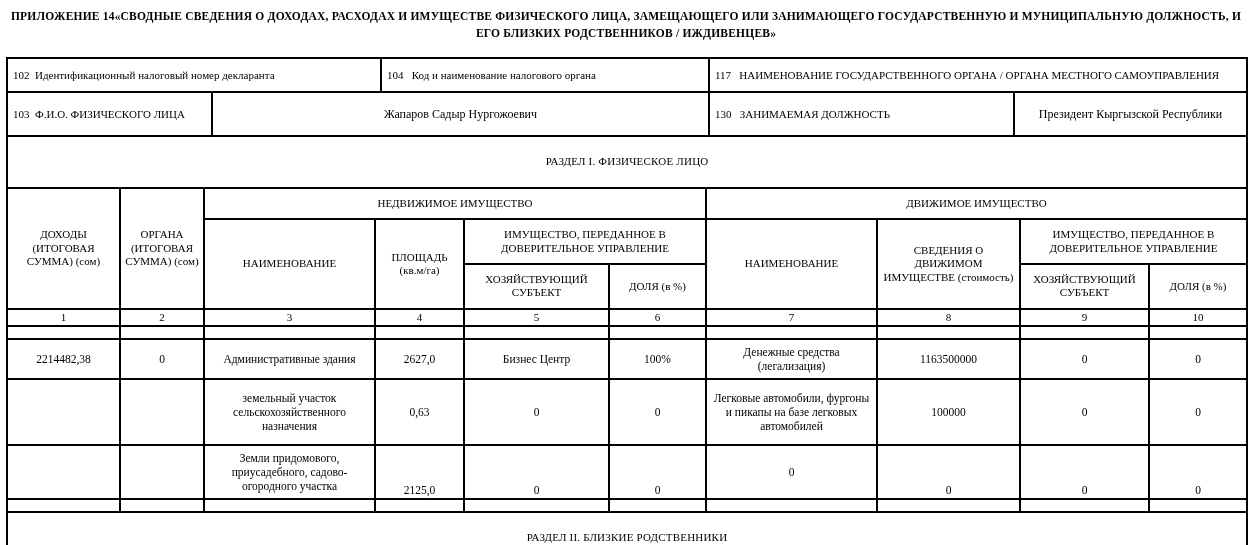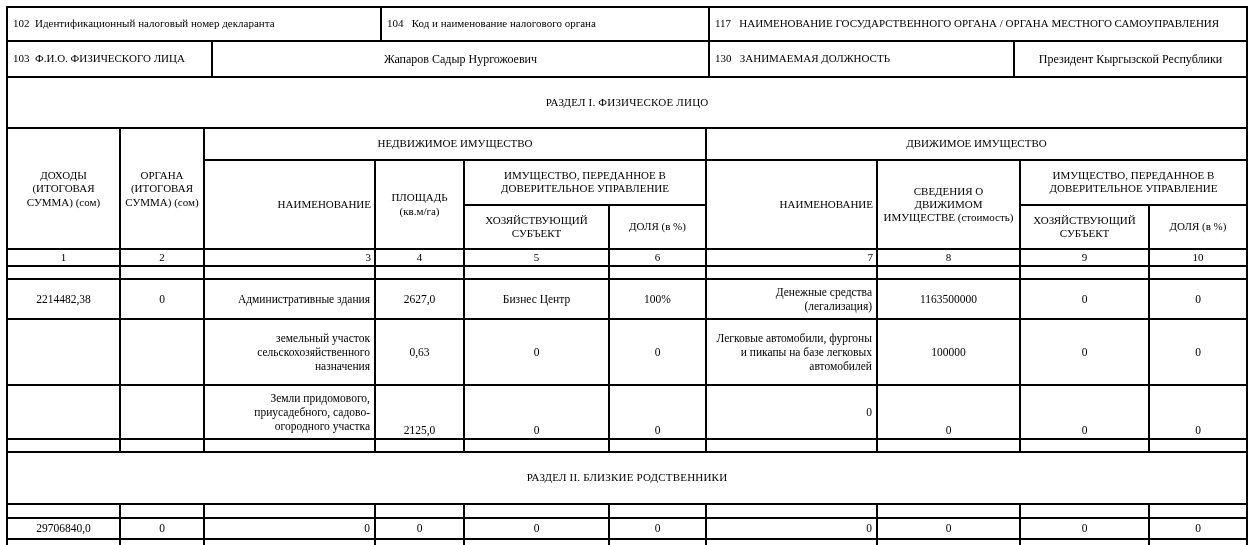--- a/index.html
+++ b/index.html
@@ -15,39 +15,40 @@
   }
   table{border-collapse:collapse;table-layout:fixed;width:1240px;background:#fff;}
   table.joined{margin-top:-2px;}
   td{
     border:2px solid #000;padding:1px 4px;font-size:11.5px;line-height:1.22;
     text-align:center;vertical-align:middle;overflow:hidden;
   }
   
   .lbl{text-align:left;font-size:11px;padding:2px 5px;}
   .val{font-size:12px;}
-  tr.rowA{height:34px;} tr.rowB{height:21px;} tr.rowC{height:36px;}
+  tr.rowA{height:34px;} tr.rowB{height:21px;} tr.rowC{height:44px;}
   
   tr.secrow{height:17px;}
   .sec{font-size:11px;letter-spacing:.2px;padding:18px 2px;}
   tr.h1{height:18px;} tr.h2{height:44px;} tr.h3{height:32px;}
   .hd{font-size:11px;padding:8px 3px;}
   tr.nums{height:17px;} .num{font-size:11px;padding:0 3px;}
   tr.thin{height:13px;} tr.thin2{height:14px;}
   tr.r1{height:40px;} tr.r2{height:66px;} tr.r3{height:54px;}
   tr.s2data{height:21px;font-family:Liberation Serif, serif;} tr.empty{height:15px;}
-  td.al{text-align:right;}
+  td.al{text-align:center;}
   tr.vbottom td{vertical-align:bottom;}
   tr.r2 td.al, tr.r3 td.al{vertical-align:middle;}
 </style>
 </head>
 <body>
 
 <div class="sheet">
 
+  <div class="doc-title">ПРИЛОЖЕНИЕ 14«СВОДНЫЕ СВЕДЕНИЯ О ДОХОДАХ, РАСХОДАХ И ИМУЩЕСТВЕ ФИЗИЧЕСКОГО ЛИЦА, ЗАМЕЩАЮЩЕГО ИЛИ ЗАНИМАЮЩЕГО ГОСУДАРСТВЕННУЮ И МУНИЦИПАЛЬНУЮ ДОЛЖНОСТЬ, И ЕГО БЛИЗКИХ РОДСТВЕННИКОВ / ИЖДИВЕНЦЕВ»</div>
 
   <table>
     <colgroup>
         <col style="width:374px">
         <col style="width:328px">
         <col style="width:538px">
       </colgroup>
     <tbody>
         <tr class="rowA">
       <td class="lbl">102&nbsp;&nbsp;Идентификационный налоговый номер декларанта</td>

